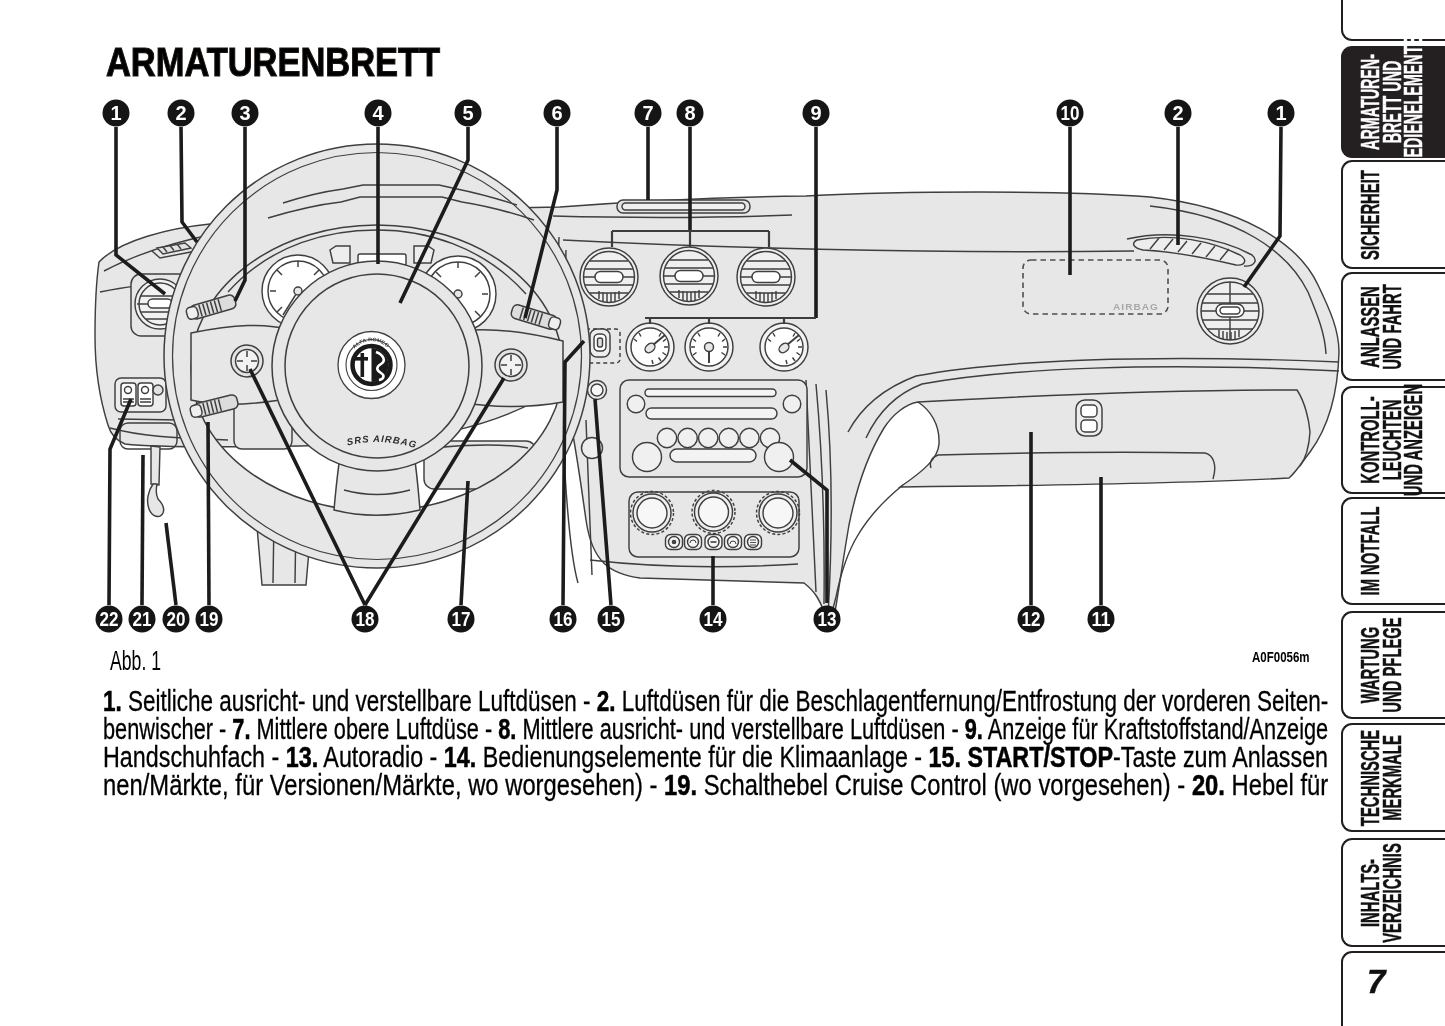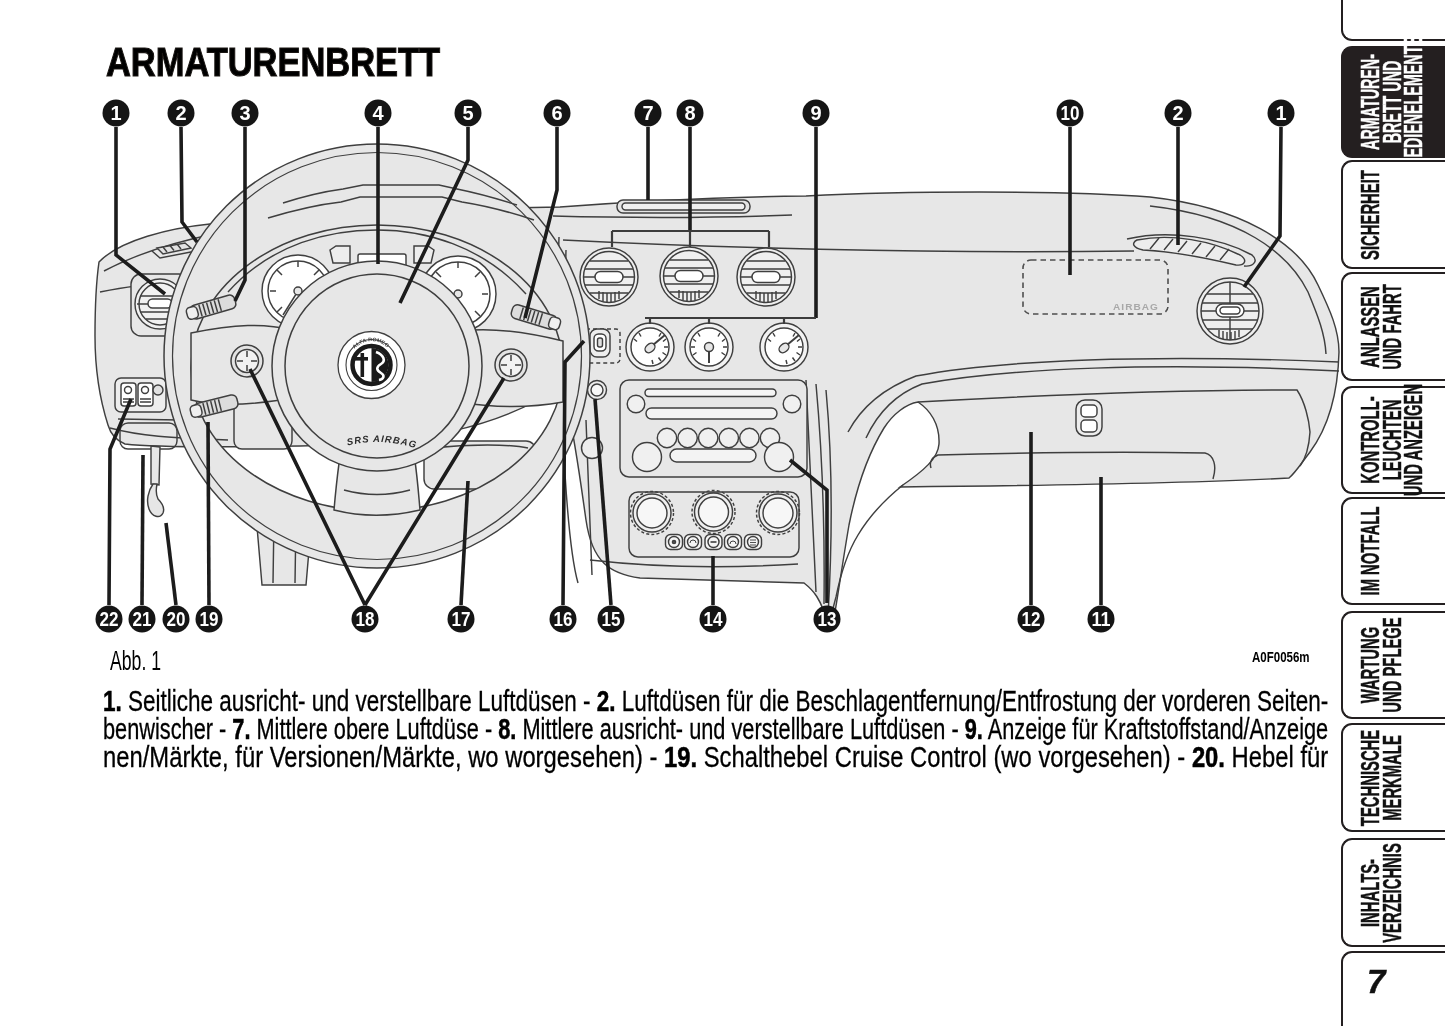--- a/index.html
+++ b/index.html
@@ -342,20 +342,21 @@
 <text x="1031" y="626" fill="#fff" textLength="19" lengthAdjust="spacingAndGlyphs">12</text>
 <circle cx="1101" cy="619" r="13.5" fill="#151515" stroke="none"></circle>
 <text x="1101" y="626" fill="#fff" textLength="19" lengthAdjust="spacingAndGlyphs">11</text>
 </g>
 </svg>
 <div id="abb">Abb. 1</div>
 <div id="code">A0F0056m</div>
 <div id="body">
 <div class="bl"><span class="in s1"><b>1.</b> Seitliche ausricht- und verstellbare Luftdüsen - <b>2.</b> Luftdüsen für die Beschlagentfernung/Entfrostung der vorderen Seiten-</span></div>
 <div class="bl"><span class="in s3">benwischer - <b>7.</b> Mittlere obere Luftdüse - <b>8.</b> Mittlere ausricht- und verstellbare Luftdüsen - <b>9.</b> Anzeige für Kraftstoffstand/Anzeige</span></div>
+<div class="bl"><span class="in s6">Handschuhfach - <b>13.</b> Autoradio - <b>14.</b> Bedienungselemente für die Klimaanlage - <b>15. START/STOP</b>-Taste zum Anlassen</span></div>
 <div class="bl"><span class="in s8">nen/Märkte, für Versionen/Märkte, wo worgesehen) - <b>19.</b> Schalthebel Cruise Control (wo vorgesehen) - <b>20.</b> Hebel für</span></div>
 </div>
 
 <div class="tab" style="top:-30px;height:71px"></div>
 <div class="tab black" style="top:46px;height:112px">
     <span style="left:49px;font-size:26px;line-height:21.5px;transform:translate(-50%,-50%) rotate(-90deg) scaleX(.55)">ARMATUREN-<br>BRETT UND<br>BEDIENELEMENTE</span>
   </div>
 <div class="tab" style="top:160px;height:109px">
     <span style="left:27px;font-size:26px;transform:translate(-50%,-50%) rotate(-90deg) scaleX(.57)">SICHERHEIT</span>
   </div>

